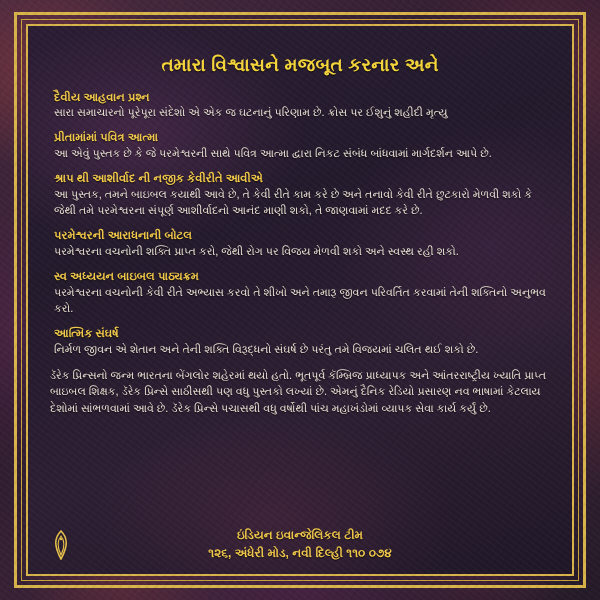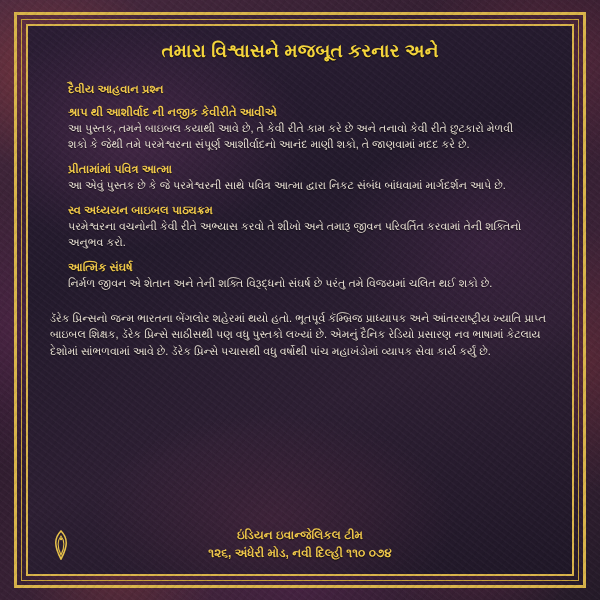--- a/index.html
+++ b/index.html
@@ -73,40 +73,40 @@
     background-image:
       radial-gradient(ellipse 240px 160px at 20% 20%, rgba(120,60,110,0.35), rgba(0,0,0,0) 70%),
       radial-gradient(ellipse 220px 180px at 85% 40%, rgba(90,45,90,0.30), rgba(0,0,0,0) 70%),
       radial-gradient(ellipse 260px 150px at 45% 90%, rgba(110,50,80,0.30), rgba(0,0,0,0) 70%);
     pointer-events: none;
   }
 
   .content {
     position: relative;
     z-index: 2;
-    padding: 10px 22px 6px 22px;
+    padding: 24px 22px 6px 22px;
     height: 100%;
     box-sizing: border-box;
   }
 
   
   .title {
     text-align: center;
     color: #f4d43c;
     font-size: 18.5px;
     font-weight: bold;
     line-height: 1.38;
     letter-spacing: 0.2px;
     text-shadow: 0 1px 1px rgba(0,0,0,0.75);
     margin: 2px 0 12px 0;
   }
   .title .line { display: block; }
 
   
-  .sections { margin: 18px; }
+  .sections { margin: 4px; }
   .section { margin-bottom: 9px; }
   .section-heading {
     color: #f0c84a;
     font-size: 11.5px;
     font-weight: bold;
     line-height: 1.3;
     margin-bottom: 1px;
     text-shadow: 0 1px 1px rgba(0,0,0,0.7);
   }
   .section-body {
@@ -165,32 +165,37 @@
       <div class="content">
 
         <div class="title">
           <span class="line">તમારા વિશ્વાસને મજબૂત કરનાર અને</span>
         </div>
 
         <div class="sections">
 
           <div class="section">
             <div class="section-heading">દૈવીય આહવાન પ્રશ્ન</div>
+            <div class="section-body">સારા સમાચારનો પૂરેપૂરા સંદેશો એ એક જ ઘટનાનું પરિણામ છે. ક્રોસ પર ઈશુનું શહીદી મૃત્યુ</div>
+          </div>
+
+          <div class="section">
+            <div class="section-heading">પ્રીતામાંમાં પવિત્ર આત્મા</div>
+            <div class="section-body">આ એવું પુસ્તક છે કે જે પરમેશ્વરની સાથે પવિત્ર આત્મા દ્વારા નિકટ સંબંધ બાંધવામાં માર્ગદર્શન આપે છે.</div>
           </div>
 
           <div class="section">
             <div class="section-heading">શ્રાપ થી આશીર્વાદ ની નજીક કેવીરીતે આવીએ</div>
             <div class="section-body">આ પુસ્તક, તમને બાઇબલ કયાથી આવે છે, તે કેવી રીતે કામ કરે છે અને તનાવો કેવી રીતે છુટકારો મેળવી શકો કે જેથી તમે પરમેશ્વરના સંપૂર્ણ આશીર્વાદનો આનંદ માણી શકો, તે જાણવામાં મદદ કરે છે.</div>
           </div>
 
           <div class="section">
-            <div class="section-heading">પ્રીતામાંમાં પવિત્ર આત્મા</div>
-            <div class="section-body">આ એવું પુસ્તક છે કે જે પરમેશ્વરની સાથે પવિત્ર આત્મા દ્વારા નિકટ સંબંધ બાંધવામાં માર્ગદર્શન આપે છે.</div>
-          </div>
-
+            <div class="section-heading">પરમેશ્વરની આરાધનાની બોટલ</div>
+            <div class="section-body">પરમેશ્વરના વચનોની શક્તિ પ્રાપ્ત કરો, જેથી રોગ પર વિજય મેળવી શકો અને સ્વસ્થ રહી શકો.</div>
+          </div>
 
           <div class="section">
             <div class="section-heading">સ્વ અધ્યયન બાઇબલ પાઠ્યક્રમ</div>
             <div class="section-body">પરમેશ્વરના વચનોની કેવી રીતે અભ્યાસ કરવો તે શીખો અને તમારૂ જીવન પરિવર્તિત કરવામાં તેની શક્તિનો અનુભવ કરો.</div>
           </div>
 
           <div class="section">
             <div class="section-heading">આત્મિક સંઘર્ષ</div>
             <div class="section-body">નિર્મળ જીવન એ શેતાન અને તેની શક્તિ વિરૂદ્ધનો સંઘર્ષ છે પરંતુ તમે વિજયમાં ચલિત થઈ શકો છે.</div>
           </div>

